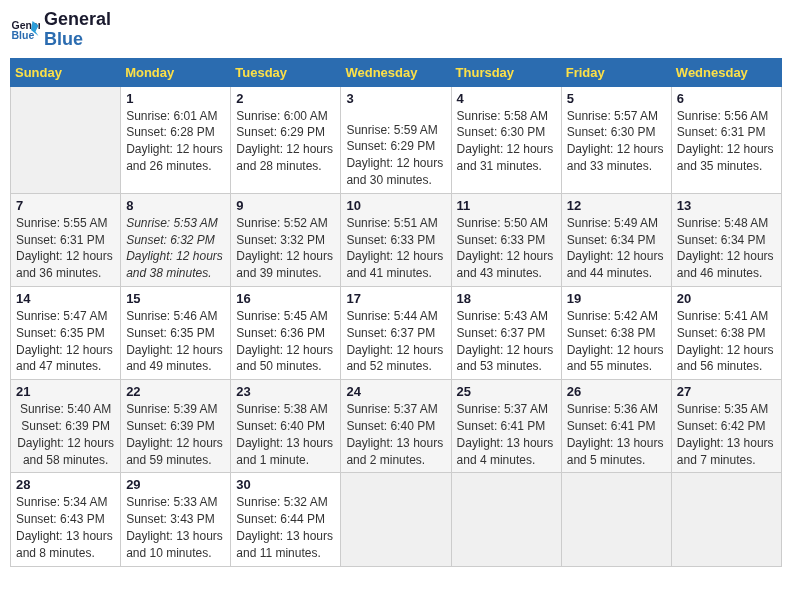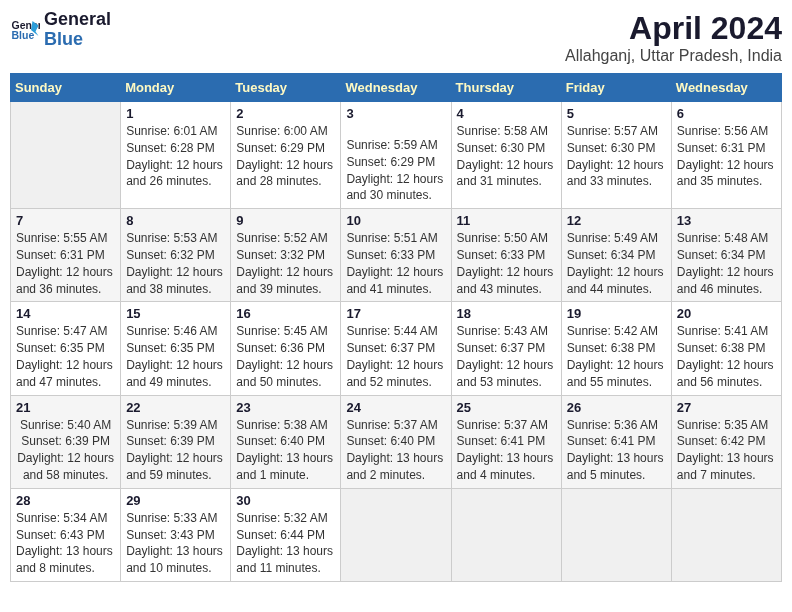--- a/index.html
+++ b/index.html
@@ -46,21 +46,21 @@
       font-size: 16px;
       color: #444;
     }
     .calendar-table {
       width: 100%;
       border-collapse: collapse;
       font-size: 11px;
     }
     .calendar-table thead th {
       background: #2b6cb0;
-      color: #fef9c3;
+      color: #fde047;
       padding: 6px 4px;
       text-align: left;
       font-size: 13px;
       font-weight: bold;
       border: 1px solid #2b6cb0;
     }
     .calendar-table tbody td {
       vertical-align: top;
       padding: 4px 5px;
       border: 1px solid #ccc;
@@ -96,24 +96,20 @@
       <text x="2" y="32" font-size="14" font-weight="bold" fill="#2b6cb0" font-family="Arial">Blue</text>
       <polygon points="30,8 38,14 34,22 38,28 28,20" fill="#2b9dd9"></polygon>
     </svg>
     <div>
       <div class="logo-text">
         <div>General</div>
         <div><span>Blue</span></div>
       </div>
     </div>
   </div>
-  <div class="title-area">
-    <div class="main-title">April 2024</div>
-    <div class="subtitle">Allahganj, Uttar Pradesh, India</div>
-  </div>
 </div>
 
 <table class="calendar-table">
   <thead>
     <tr id="days-header">
         <th>Sunday</th>
         <th>Monday</th>
         <th>Tuesday</th>
         <th>Wednesday</th>
         <th>Thursday</th>
@@ -170,21 +166,21 @@
       <tr>
         <td>
           <div class="day-number">7</div>
           <div class="day-info" style="white-space: pre-line;">Sunrise: 5:55 AM
 Sunset: 6:31 PM
 Daylight: 12 hours
 and 36 minutes.</div>
         </td>
         <td>
           <div class="day-number">8</div>
-          <div class="day-info" style="white-space: pre-line;">Sunrise: 5:53 AM
+          <div class="day-info" style="white-space: pre-line; font-style: italic;">Sunrise: 5:53 AM
 Sunset: 6:32 PM
 Daylight: 12 hours
 and 38 minutes.</div>
         </td>
         <td>
           <div class="day-number">9</div>
           <div class="day-info" style="white-space: pre-line;">Sunrise: 5:52 AM
 Sunset: 3:32 PM
 Daylight: 12 hours
 and 39 minutes.</div>

